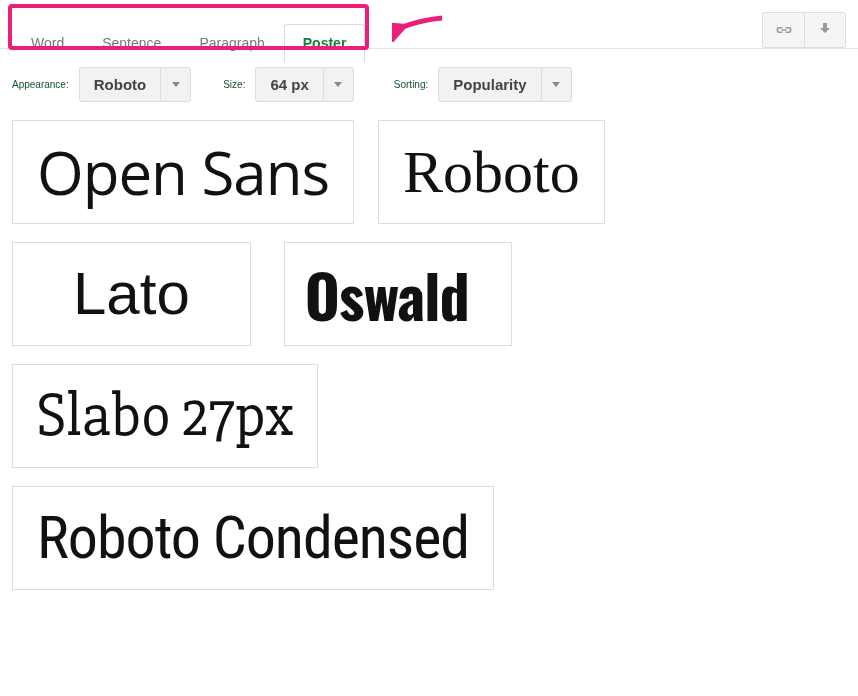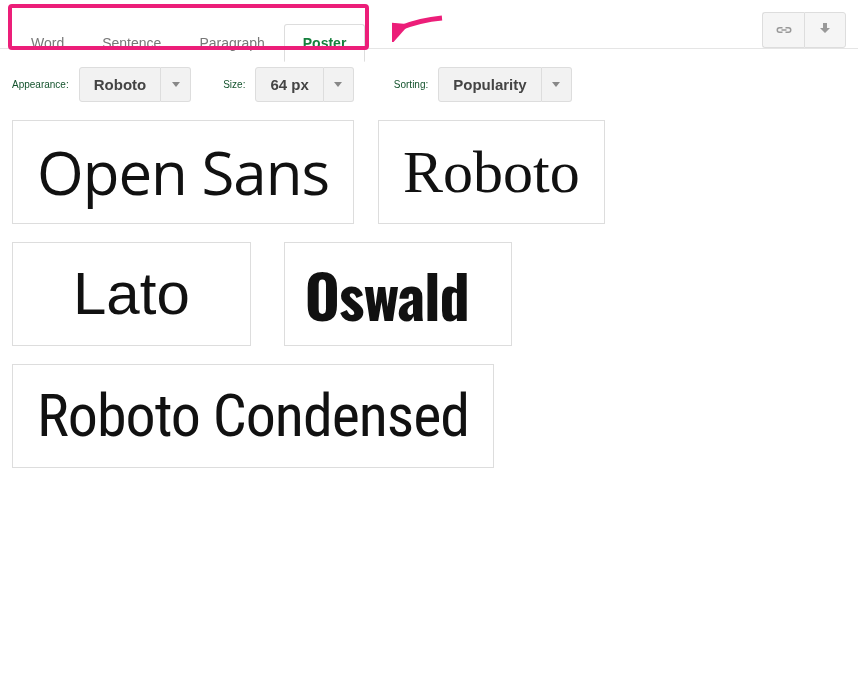--- a/index.html
+++ b/index.html
@@ -234,19 +234,24 @@
 
   <div class="font-row">
     <div class="font-card" style="padding-left:60px;padding-right:60px;">
       <div class="font-sample f-lato">Lato</div>
     </div>
     <div class="font-card" style="padding-left:20px;padding-right:42px;margin-left:9px;">
       <div class="font-sample f-oswald">Oswald</div>
     </div>
   </div>
 
+  <div class="font-row">
+    <div class="font-card">
+      <div class="font-sample f-slabo">Slabo 27px</div>
+    </div>
+  </div>
 
   <div class="font-row">
     <div class="font-card">
       <div class="font-sample f-robotocond">Roboto Condensed</div>
     </div>
   </div>
 </div>
 
 </body></html>

